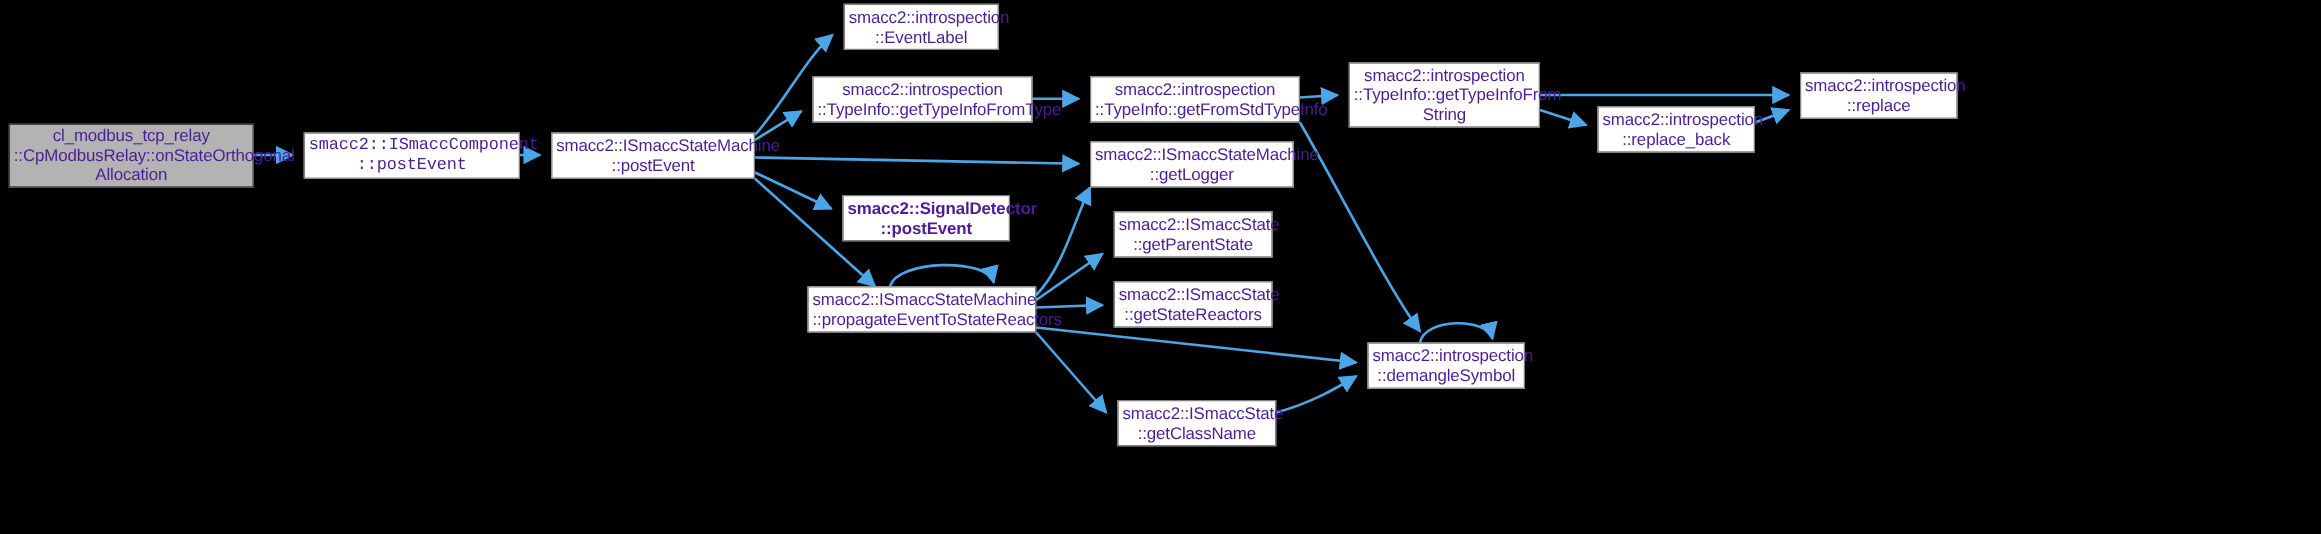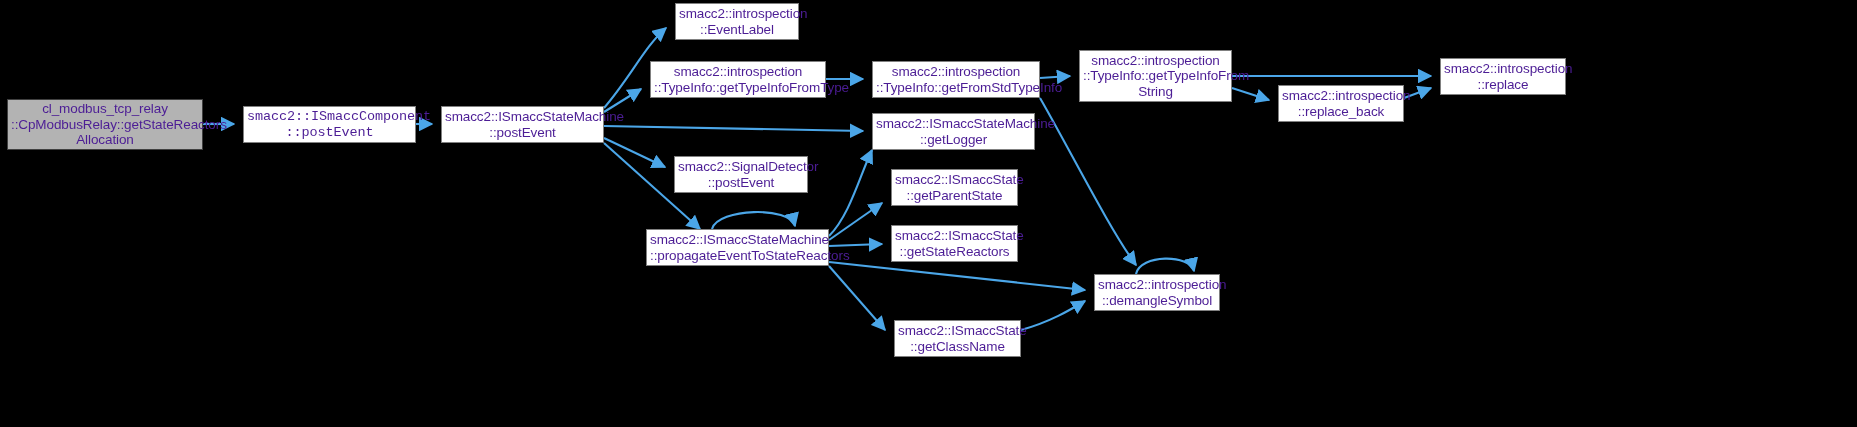--- a/index.html
+++ b/index.html
@@ -109,21 +109,21 @@
 
     <path class="edge" marker-end="url(#ah)" d="M 829 266 L 885 330"></path>
 
     <path class="edge" marker-end="url(#ah)" d="M 1136 274 C 1140 254, 1190 254, 1194 271"></path>
 
     <path class="edge" marker-end="url(#ah)" d="M 1021 330 C 1050 322, 1070 310, 1085 301"></path>
   </svg>
 
   <div class="node root" style="left:7px; top:99px; width:196px; height:51px;">
     <span class="label">cl_modbus_tcp_relay
-::CpModbusRelay::getStateReactors
+::CpModbusRelay::onStateOrthogonal
 Allocation</span>
   </div>
   <div class="node" style="left:243px; top:106px; width:173px; height:37px;font-family:Liberation Mono, monospace;">
     <span class="label">smacc2::ISmaccComponent
 ::postEvent</span>
   </div>
   <div class="node" style="left:441px; top:106px; width:163px; height:37px;">
     <span class="label">smacc2::ISmaccStateMachine
 ::postEvent</span>
   </div>
@@ -149,21 +149,21 @@
 ::replace_back</span>
   </div>
   <div class="node" style="left:1440px; top:58px; width:126px; height:37px;">
     <span class="label">smacc2::introspection
 ::replace</span>
   </div>
   <div class="node" style="left:872px; top:113px; width:163px; height:37px;">
     <span class="label">smacc2::ISmaccStateMachine
 ::getLogger</span>
   </div>
-  <div class="node" style="left:674px; top:156px; width:134px; height:37px;">
+  <div class="node" style="left:674px; top:156px; width:134px; height:37px;font-weight:bold;">
     <span class="label">smacc2::SignalDetector
 ::postEvent</span>
   </div>
   <div class="node" style="left:891px; top:169px; width:127px; height:37px;">
     <span class="label">smacc2::ISmaccState
 ::getParentState</span>
   </div>
   <div class="node" style="left:891px; top:225px; width:127px; height:37px;">
     <span class="label">smacc2::ISmaccState
 ::getStateReactors</span>

